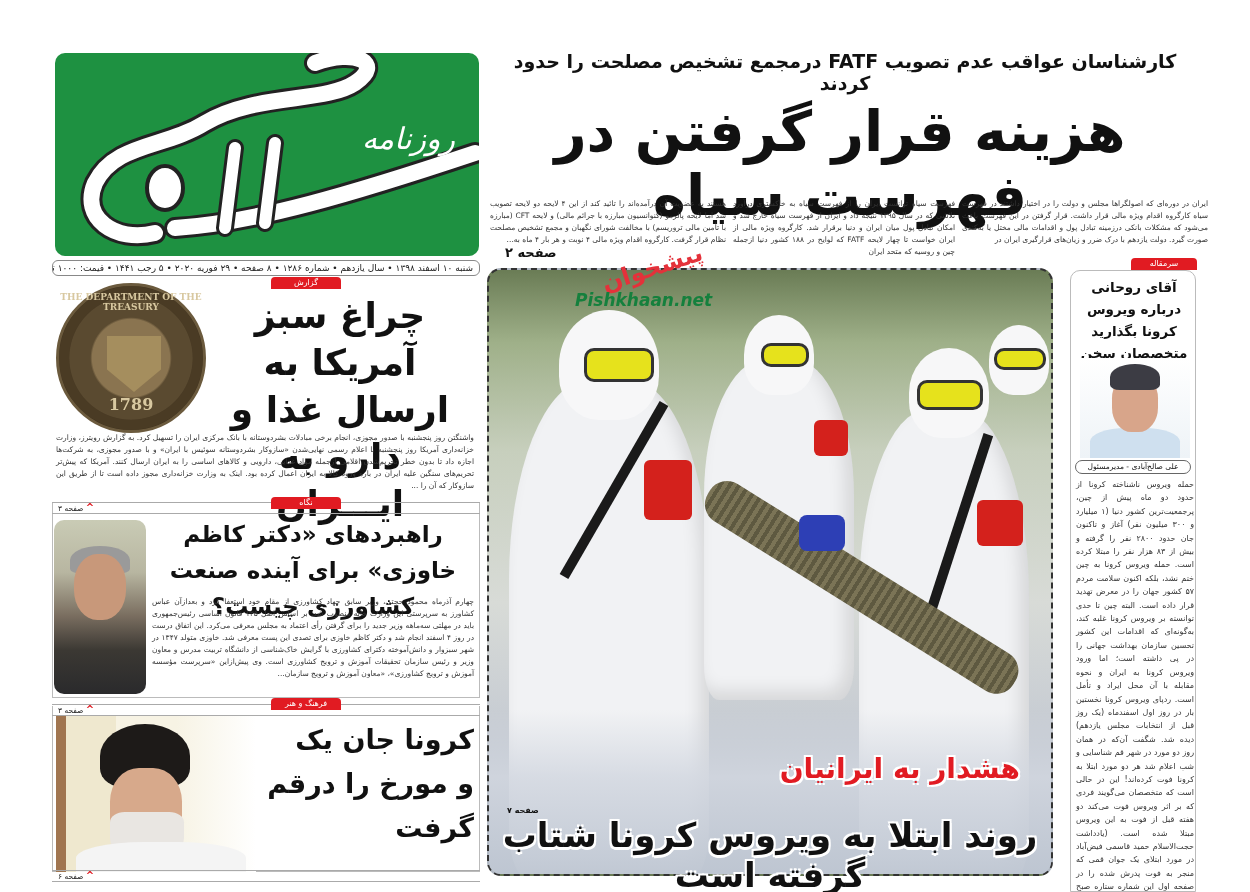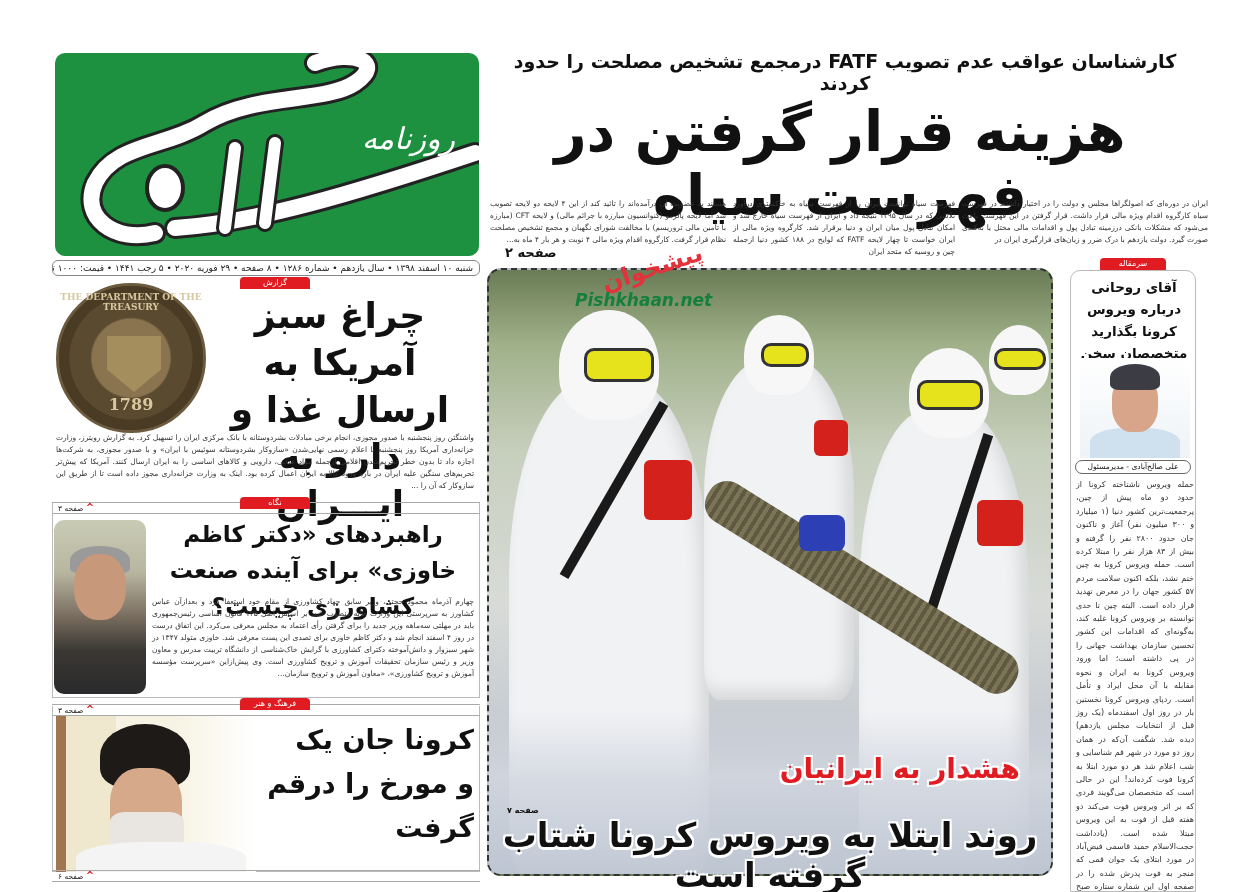--- a/index.html
+++ b/index.html
@@ -18,21 +18,21 @@
   #info-bar { left: 52px; top: 260px; width: 428px; height: 16px; border: 1px solid #888; border-radius: 6px; font-size: 9px; line-height: 14px; padding: 0 6px; color: #222; white-space: nowrap; overflow: hidden; }
 
   
   #kicker { left: 500px; top: 50px; width: 690px; font-size: 19px; font-weight: bold; text-align: center; direction: rtl; }
   #main-headline { left: 490px; top: 100px; width: 700px; font-size: 56px; font-weight: bold; text-align: center; direction: rtl; letter-spacing: -1px; line-height: 64px; font-family: "DejaVu Sans", sans-serif; }
 
   .lead-col { top: 198px; font-size: 7.5px; line-height: 12px; color: #333; direction: rtl; text-align: justify; }
   #page2-ref { left: 505px; top: 245px; font-size: 13px; font-weight: bold; direction: rtl; }
 
   
-  .tag { background: #e11b22; color: #fff; font-size: 8px; text-align: center; border-radius: 4px 4px 0 0; height: 12px; line-height: 12px; }
+  .tag { background: #e11b22; color: #fff; font-size: 8px; text-align: center; border-radius: 4px 4px 0 0; height: 12px; line-height: 12px; margin-left: 31px; }
 
   
   #treasury-seal { left: 56px; top: 283px; width: 150px; height: 150px; border-radius: 50%; background: radial-gradient(circle at 50% 50%, #8a7450 0 38%, #5a4a30 40% 60%, #3c2f1d 62% 100%); border: 3px solid #6b5a3d; box-shadow: inset 0 0 0 10px #4a3b24; }
   #treasury-seal .seal-year { position: absolute; bottom: 16px; width: 100%; text-align: center; color: #d8c8a0; font-family: "DejaVu Serif", serif; font-size: 16px; font-weight: bold; }
   #treasury-seal .seal-ring { position: absolute; top: 6px; width: 100%; text-align: center; color: #d8c8a0; font-family: "DejaVu Serif", serif; font-size: 9px; font-weight: bold; }
   #treasury-seal .seal-shield { position: absolute; left: 48px; top: 50px; width: 54px; height: 56px; background: #a58e5e; clip-path: polygon(0 0, 100% 0, 100% 60%, 50% 100%, 0 60%); }
 
   #story1-tag { left: 240px; top: 277px; width: 70px; }
   #story1-headline { left: 210px; top: 292px; width: 260px; font-size: 36px; font-weight: bold; line-height: 47px; text-align: center; direction: rtl; }
   #story1-body { left: 56px; top: 432px; width: 418px; font-size: 7.5px; line-height: 12px; color: #333; direction: rtl; text-align: justify; }

